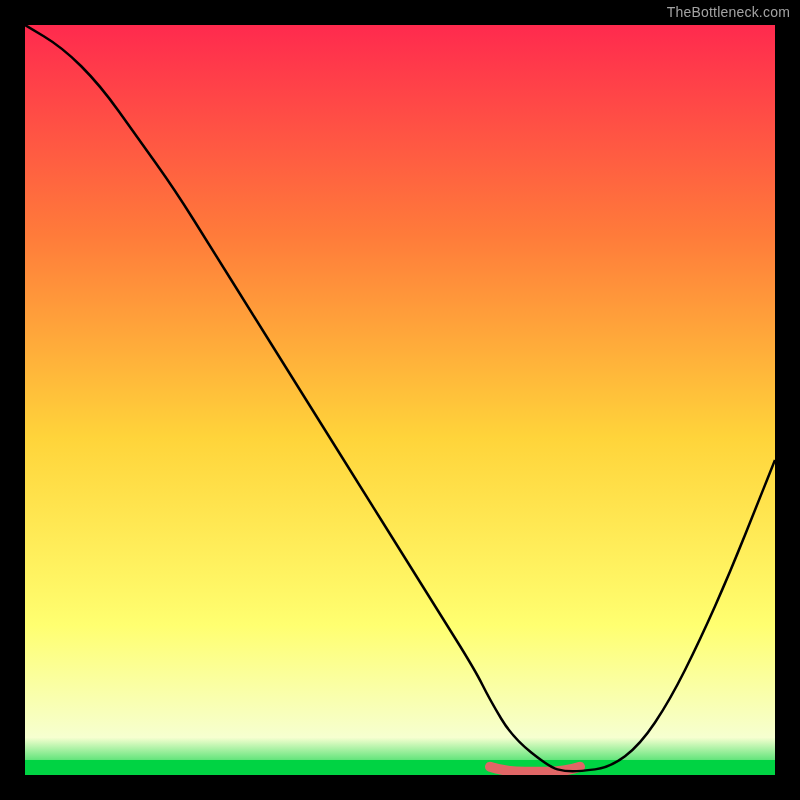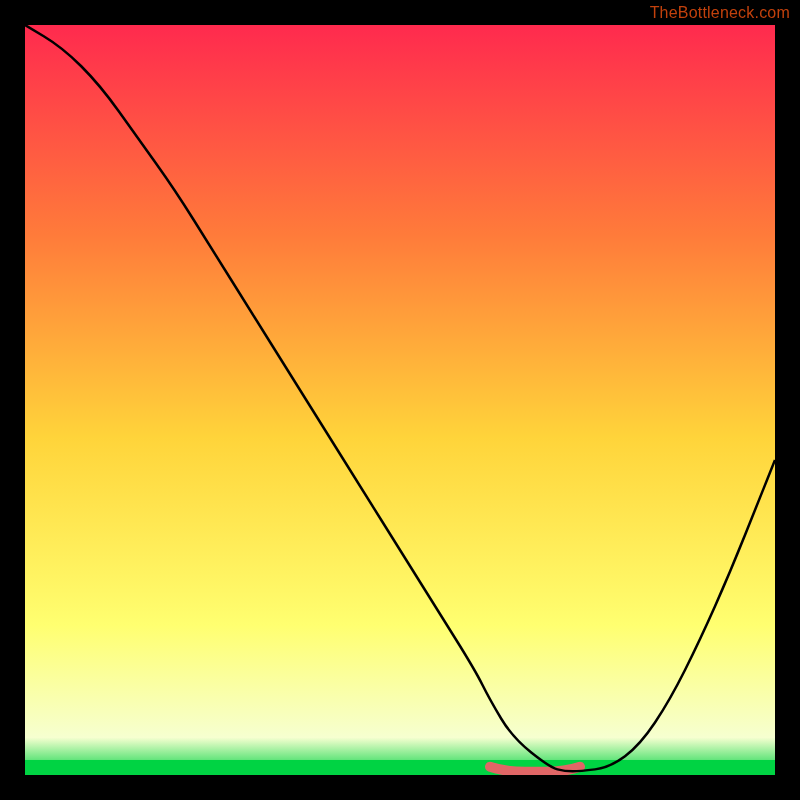--- a/index.html
+++ b/index.html
@@ -14,22 +14,22 @@
     position: relative;
     width: 800px;
     height: 800px;
     background: #000000;
   }
   .watermark {
     position: absolute;
     top: 4px;
     right: 10px;
     font-family: Arial, Helvetica, sans-serif;
-    font-size: 16px;
-    color: #c2410c;
+    font-size: 14px;
+    color: #a3a3a3;
     font-weight: 500;
     letter-spacing: 0.2px;
     z-index: 10;
   }
   .plot-area {
     position: absolute;
     left: 25px;
     top: 25px;
     width: 750px;
     height: 750px;

